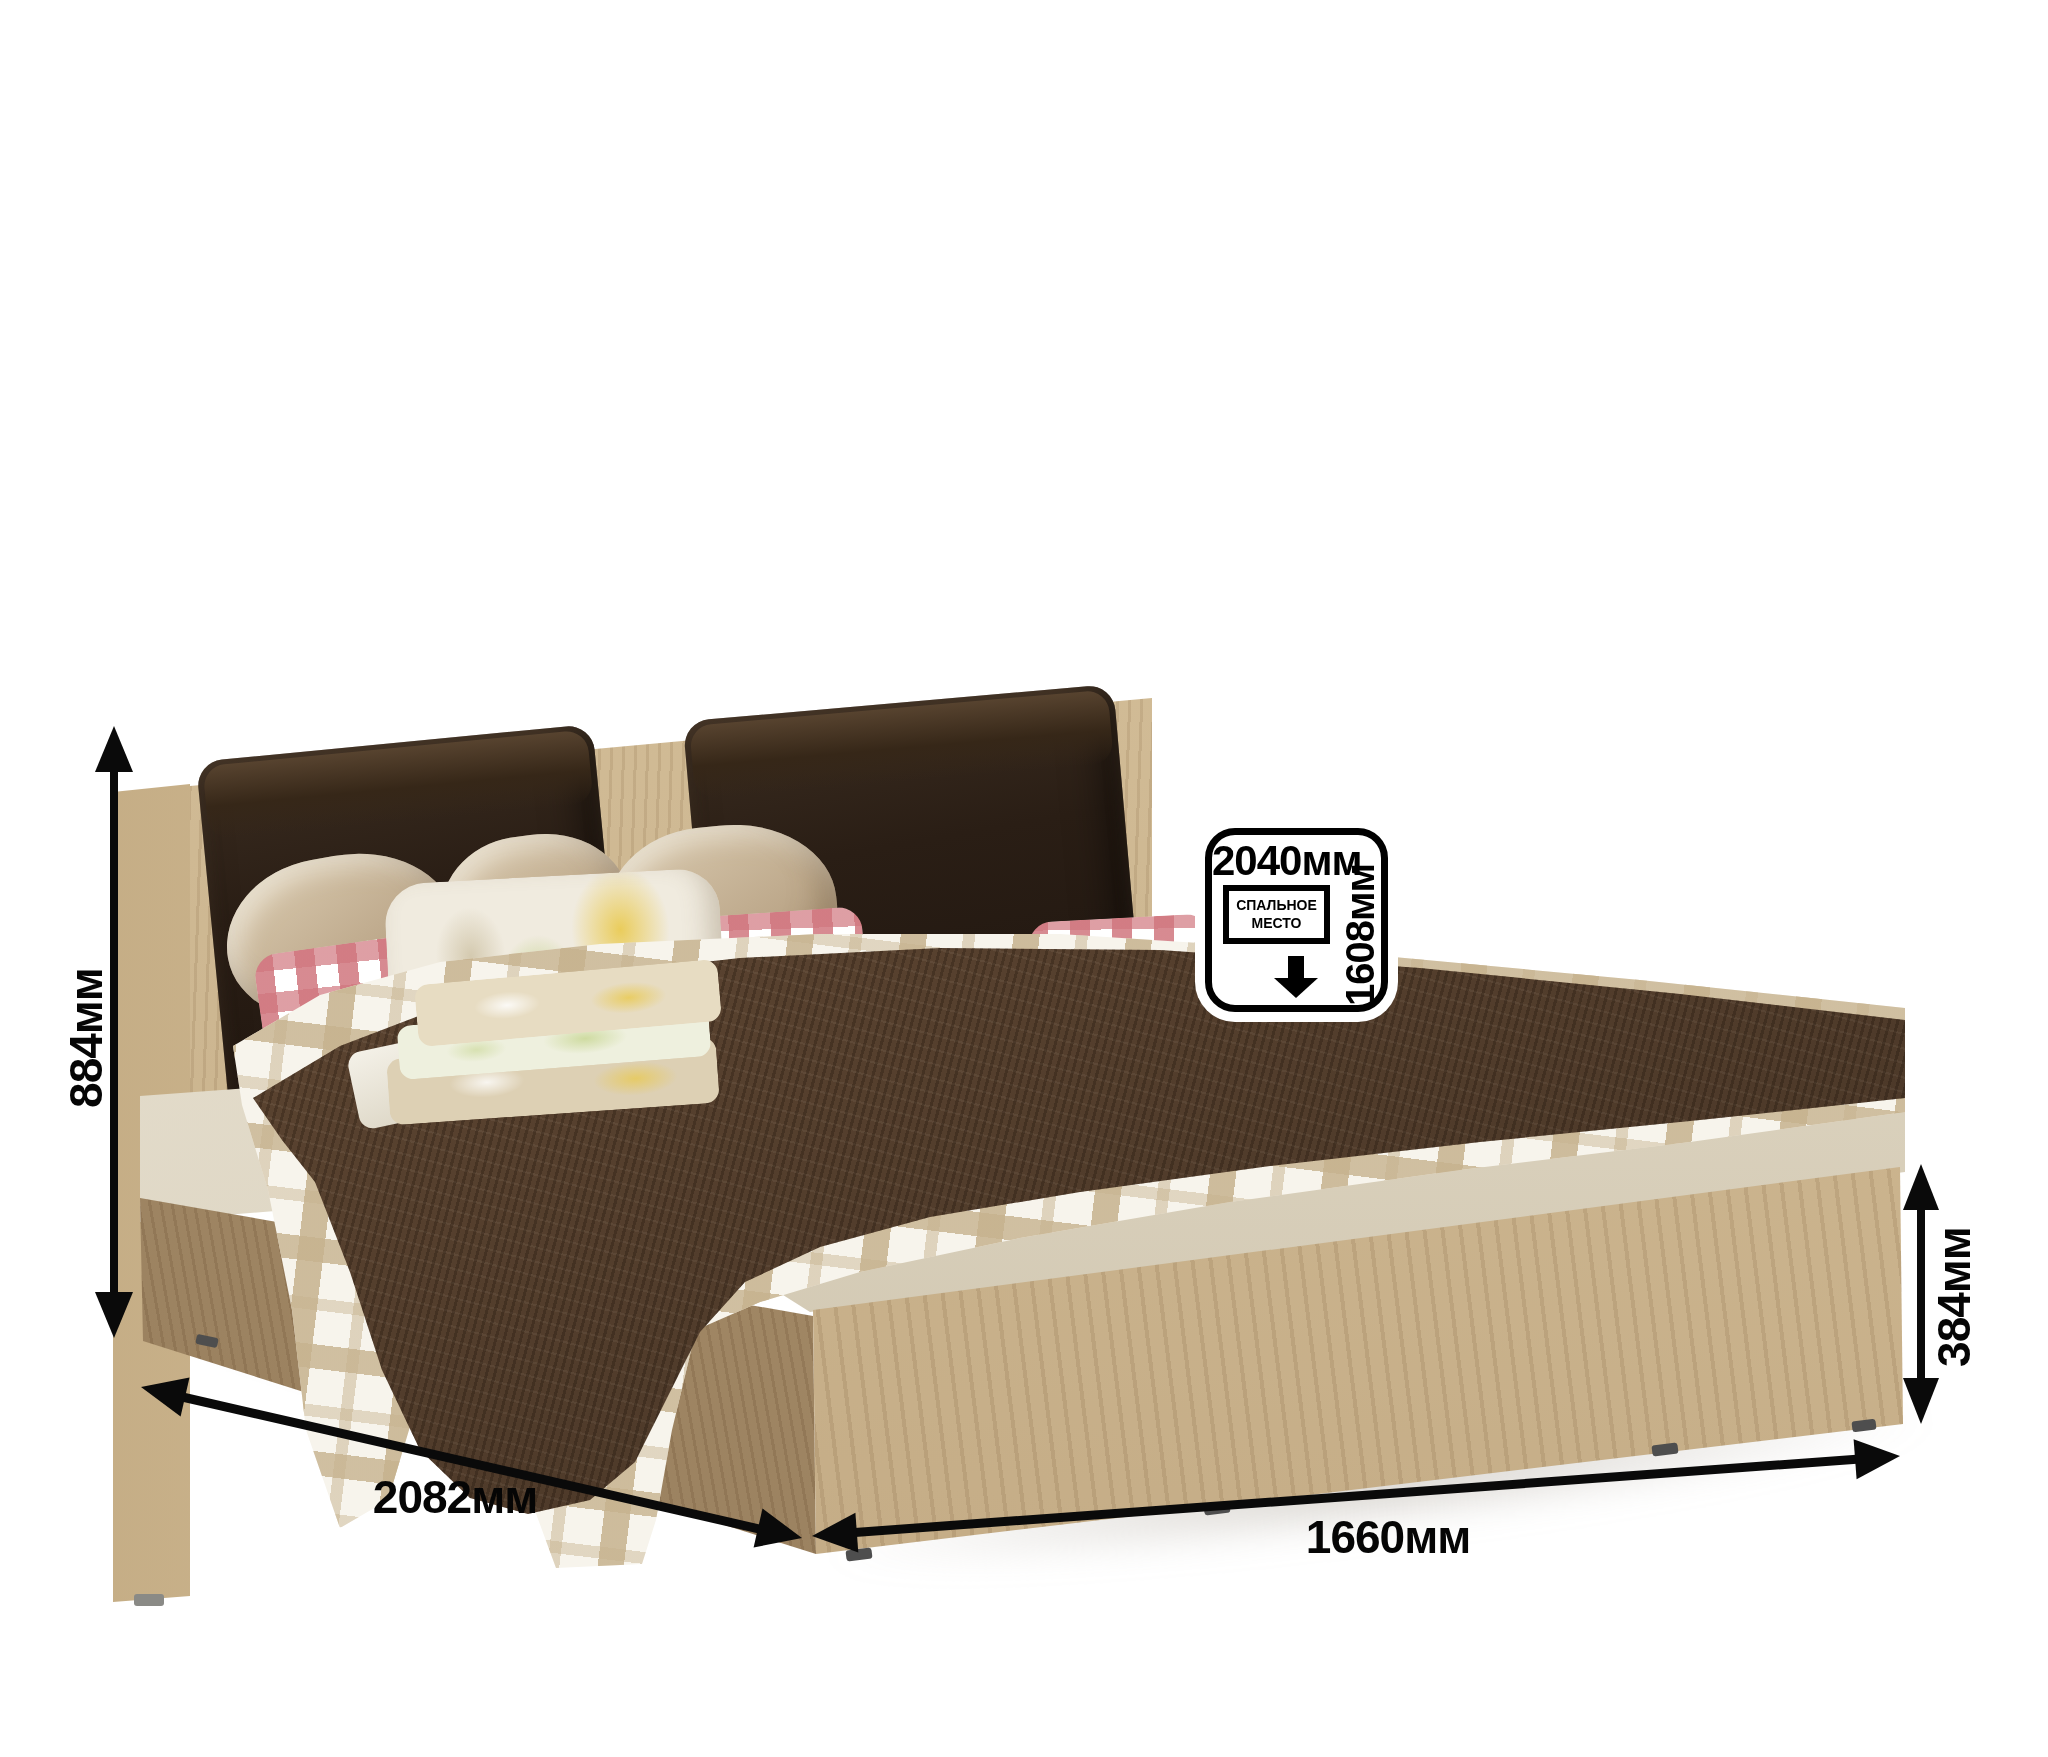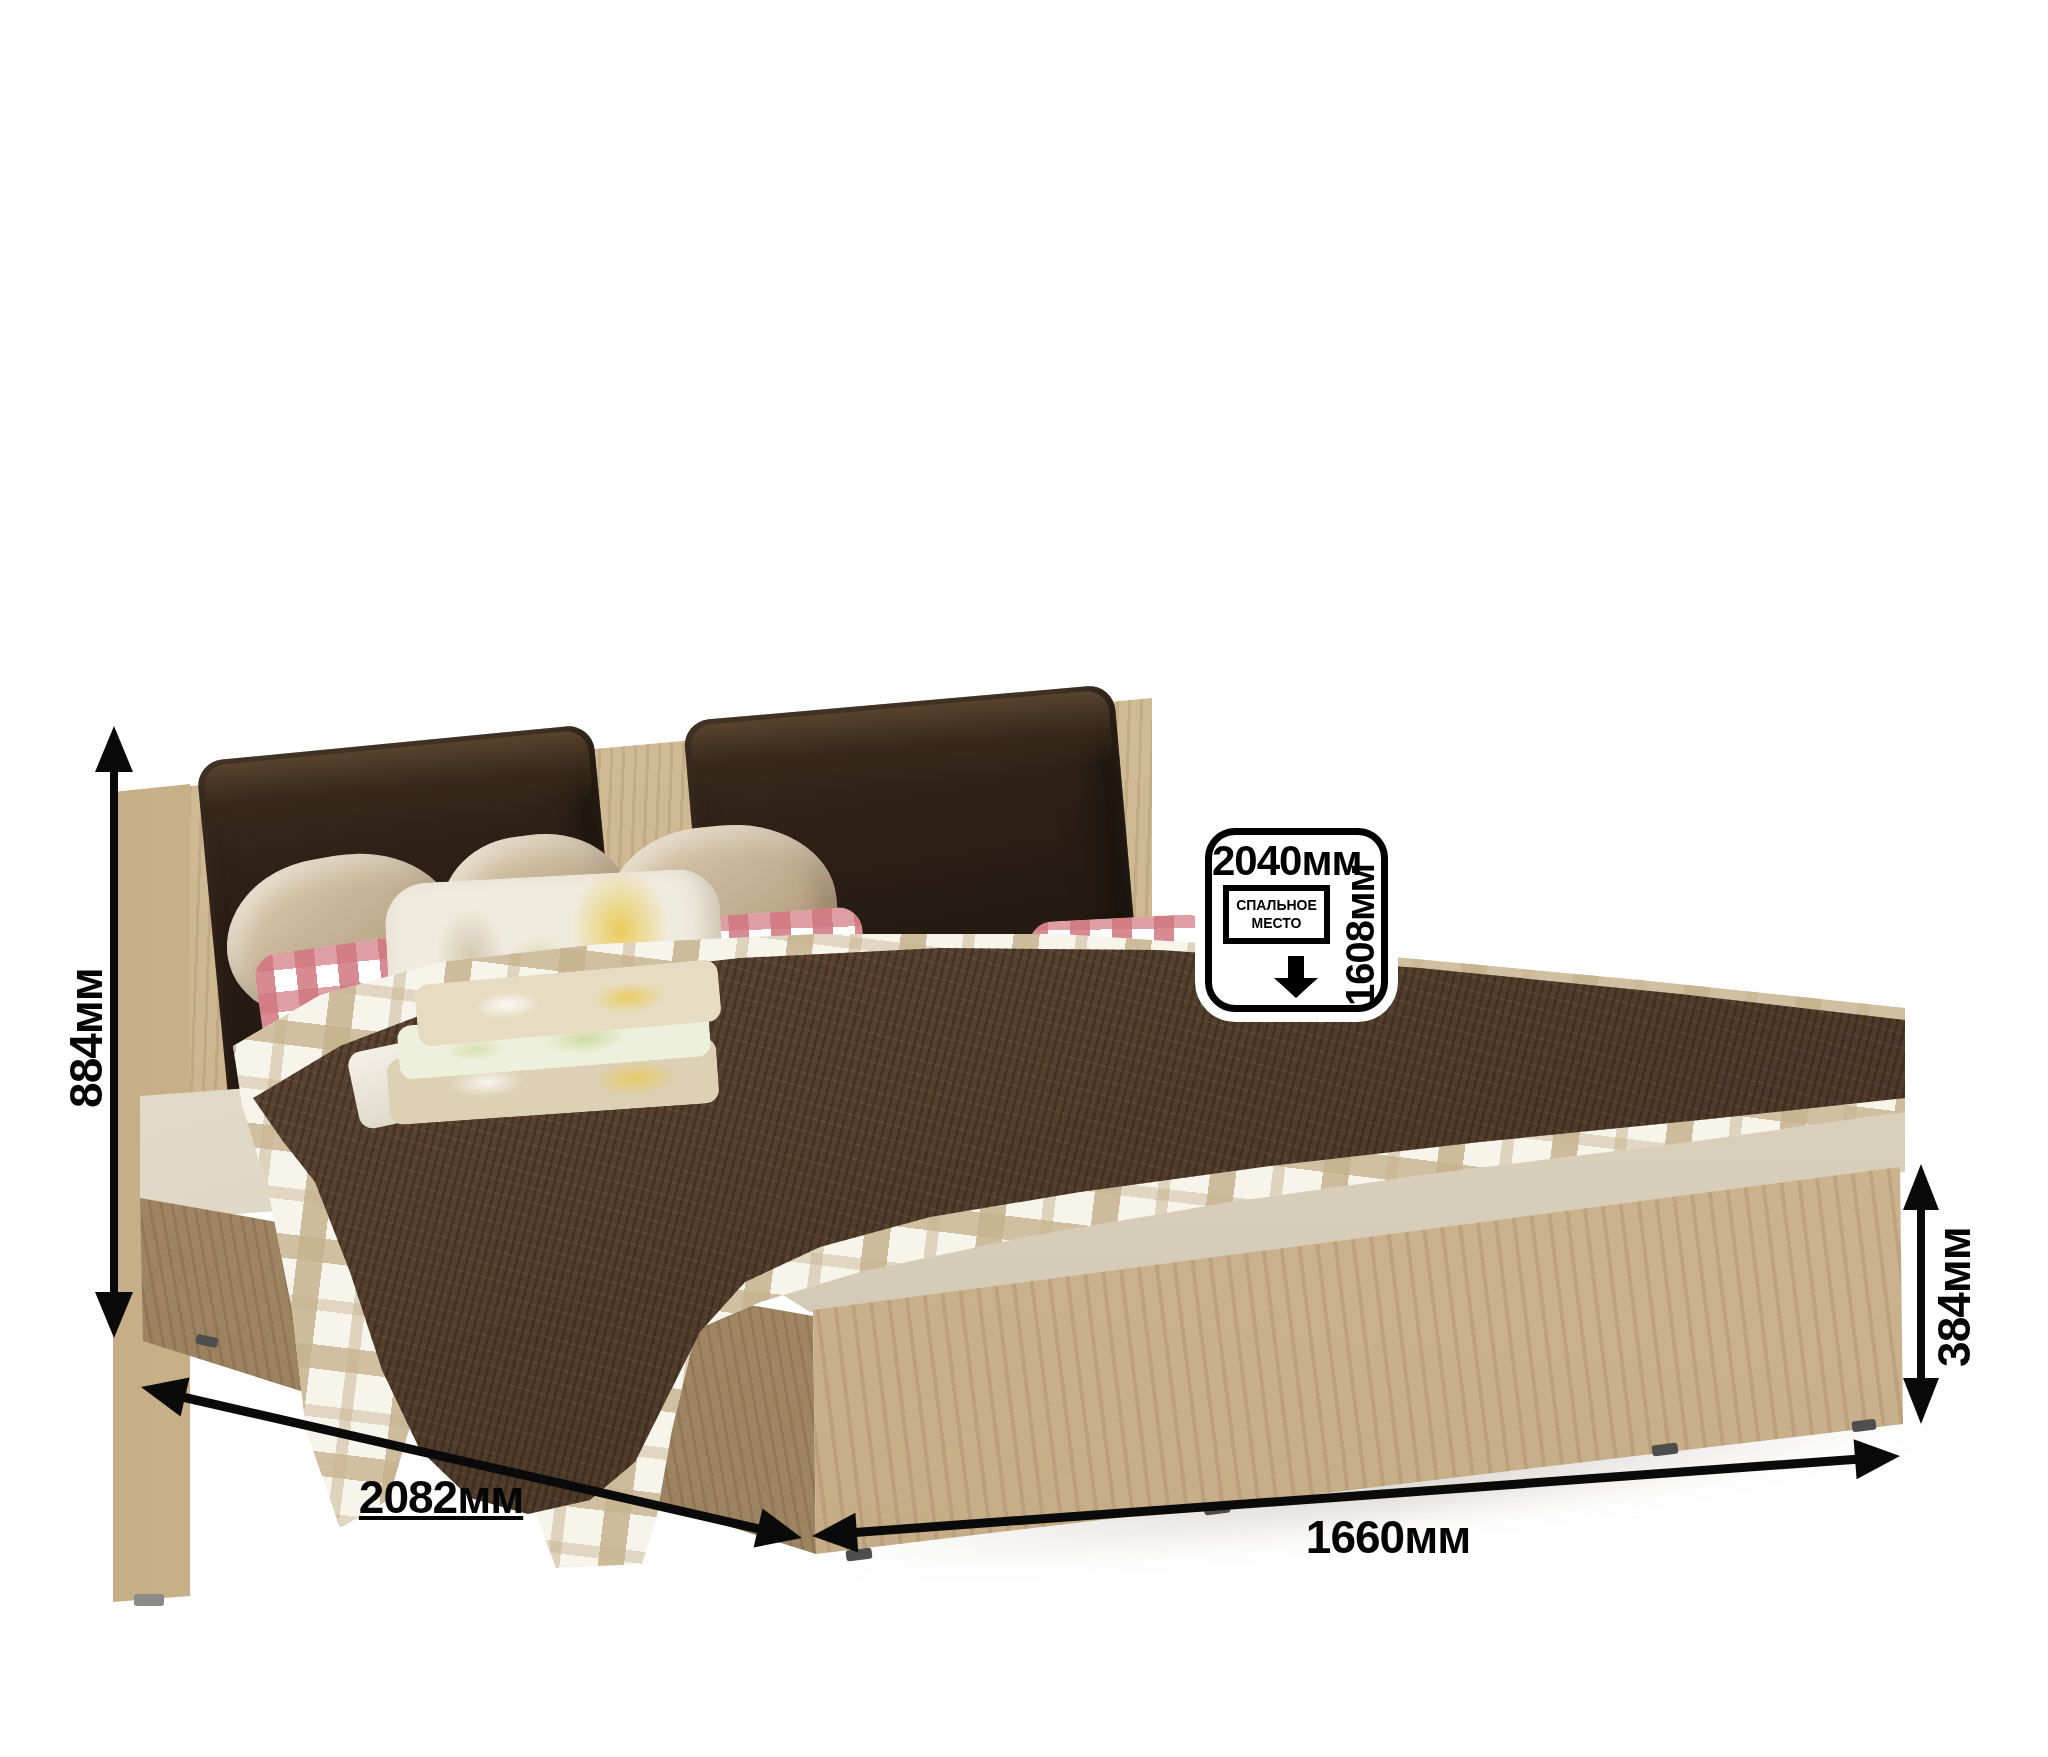--- a/index.html
+++ b/index.html
@@ -157,21 +157,21 @@
       <line x1="178" y1="1396" x2="764" y2="1530" stroke="#0a0a0a" stroke-width="9"></line>
       <polygon points="141,1387 180.6,1416.5 189.5,1377.5"></polygon>
       <polygon points="802,1538 753.6,1547.5 762.5,1508.5"></polygon>
       <line x1="848" y1="1533" x2="1860" y2="1459" stroke="#0a0a0a" stroke-width="9"></line>
       <polygon points="812,1536 858.3,1552.6 855.4,1512.7"></polygon>
       <polygon points="1900,1456 1856.6,1479.2 1853.6,1439.3"></polygon>
     </g>
   </svg>
 
   <div class="dim-label vert" style="left:86px;top:1038px;">884мм</div>
-  <div class="dim-label" style="left:441px;top:1497px;text-decoration:underline;">2082мм</div>
+  <div class="dim-label" style="left:455px;top:1497px;">2082мм</div>
   <div class="dim-label" style="left:1388px;top:1537px;">1660мм</div>
   <div class="dim-label vert" style="left:1954px;top:1297px;">384мм</div>
 
   <div class="badge">
     <div class="badge-length">2040мм</div>
     <div class="badge-box">
       <span>СПАЛЬНОЕ МЕСТО</span>
     </div>
     <div class="badge-arrow">
       <div class="shaft"></div>

